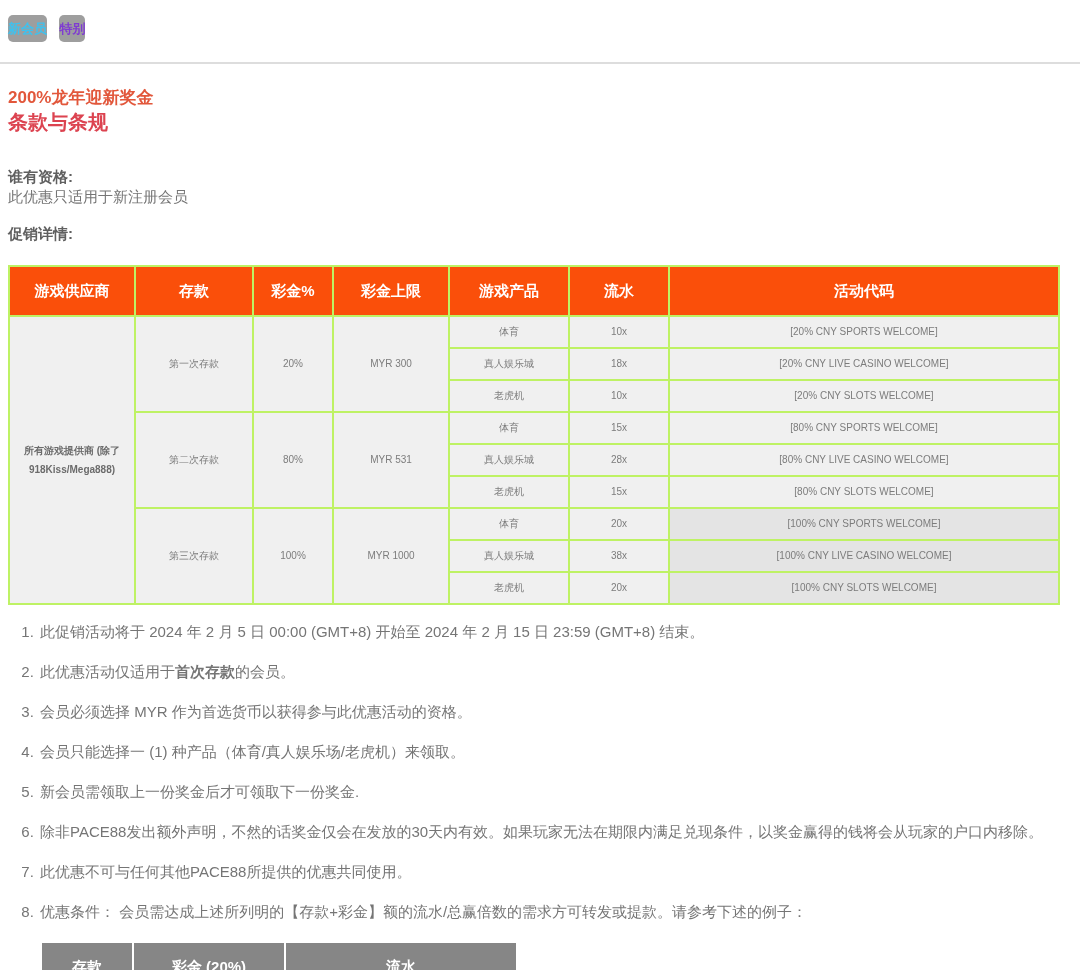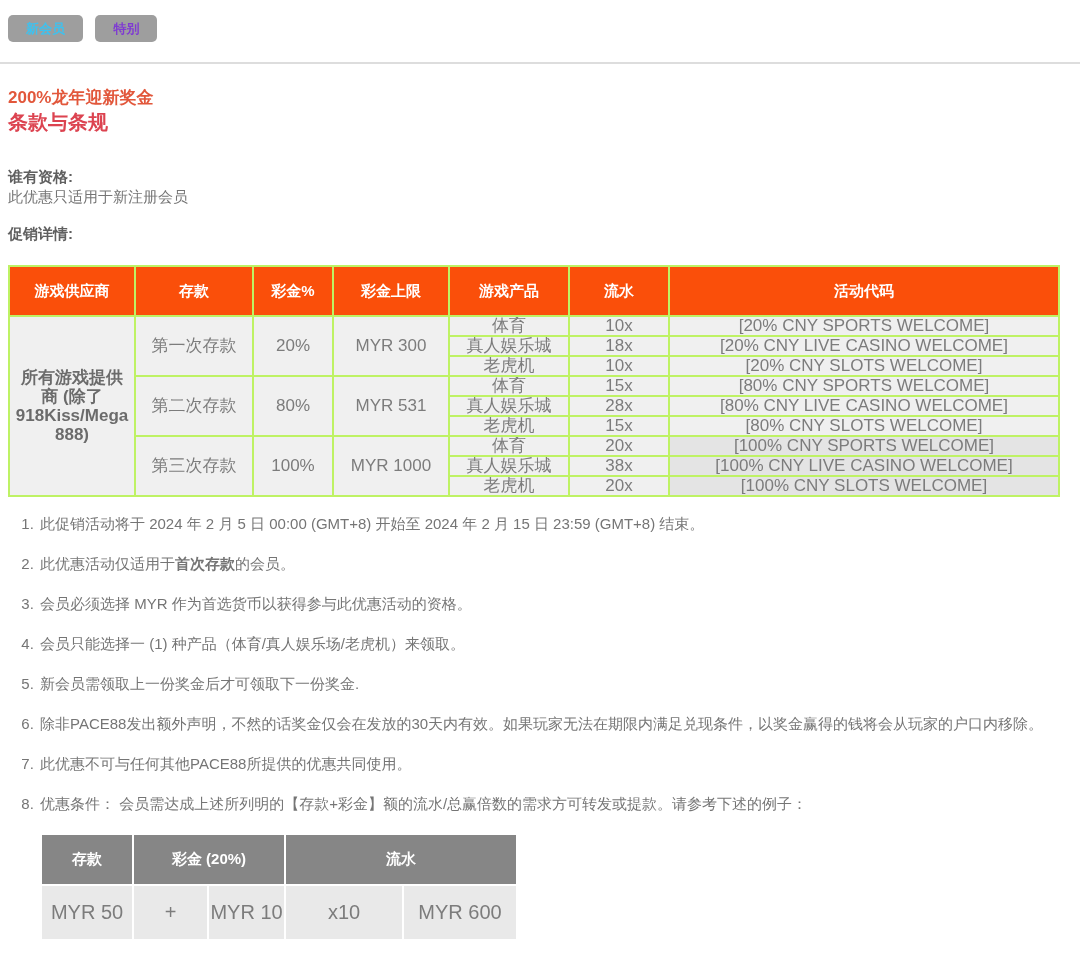--- a/index.html
+++ b/index.html
@@ -10,21 +10,21 @@
     color: #757575;
   }
   .page { width: 1080px; min-height: 970px; background: #fff; }
 
   
   .tag-bar { padding: 15px 8px 0 8px; height: 43px; }
   .tag {
     display: inline-block;
     background: var(--tag-bg, #9E9E9E);
     border-radius: 5px;
-    padding: 5px 18px;
+    padding: 5px 0;
     font-size: 13px;
     font-weight: bold;
     margin-right: 8px;
     line-height: 17px;
   }
   .tag.new-member { color: var(--tag-new-member, #3FC1EE); }
   .tag.special    { color: var(--tag-special, #7F3BD2); }
 
   .divider { border: none; border-top: 2px solid #DDDDDD; margin-top: 19px; }
 
@@ -68,24 +68,24 @@
     color: #fff;
     font-size: 15px;
     font-weight: bold;
     height: 48px;
     text-align: center;
     vertical-align: middle;
   }
   table.promo td {
     background: #F0F0F0;
     color: #7C7C7C;
-    font-size: 17px;
-    text-align: center;
-    vertical-align: middle;
-    height: 18px;
+    font-size: 10px;
+    text-align: center;
+    vertical-align: middle;
+    height: 30px;
     line-height: 18px;
     overflow: hidden;
     white-space: nowrap;
   }
   table.promo td.provider {
     font-weight: bold;
     color: #6B6B6B;
     white-space: normal;
     line-height: 19px;
     word-break: break-word;

